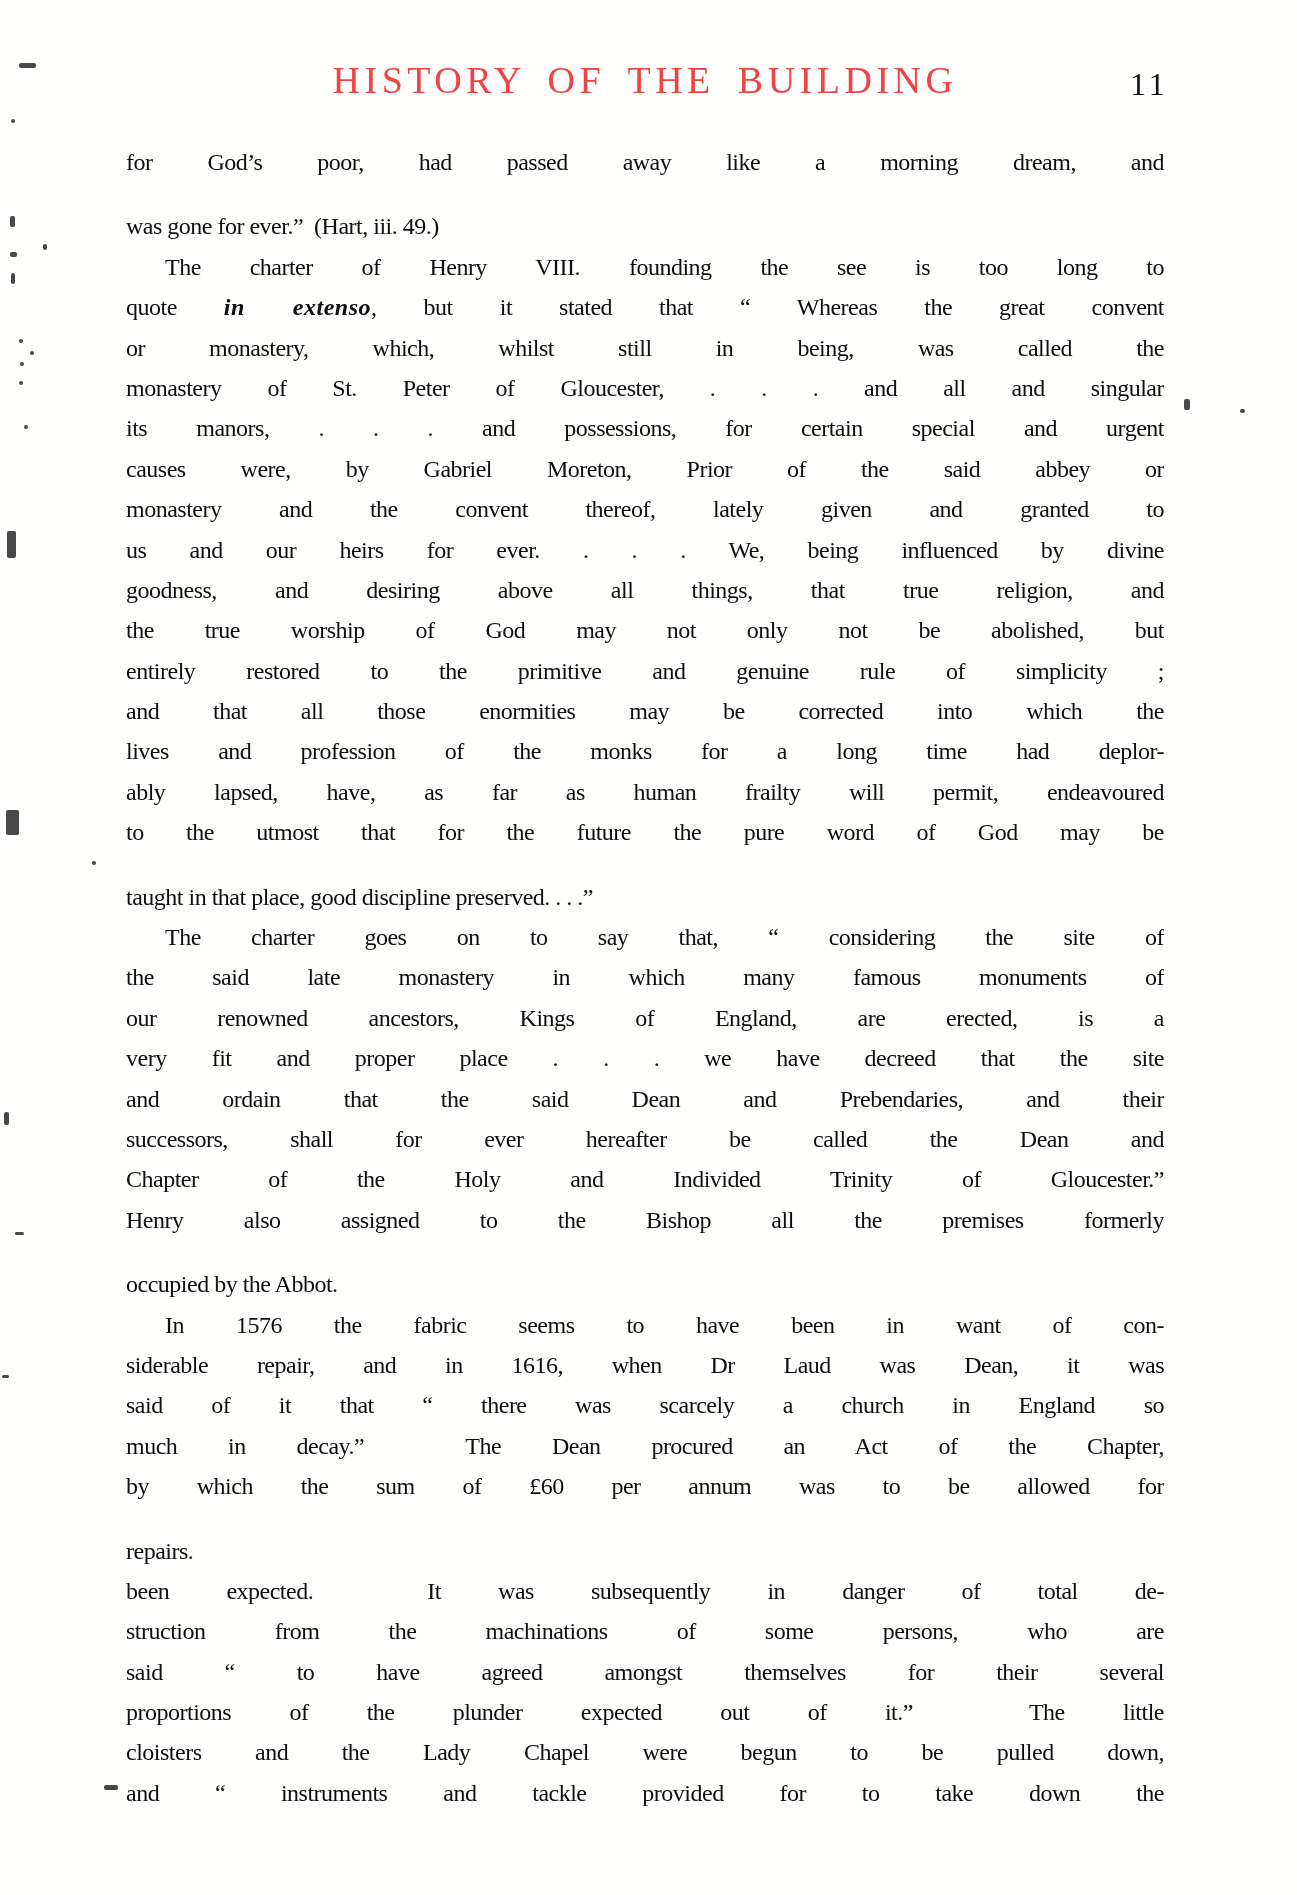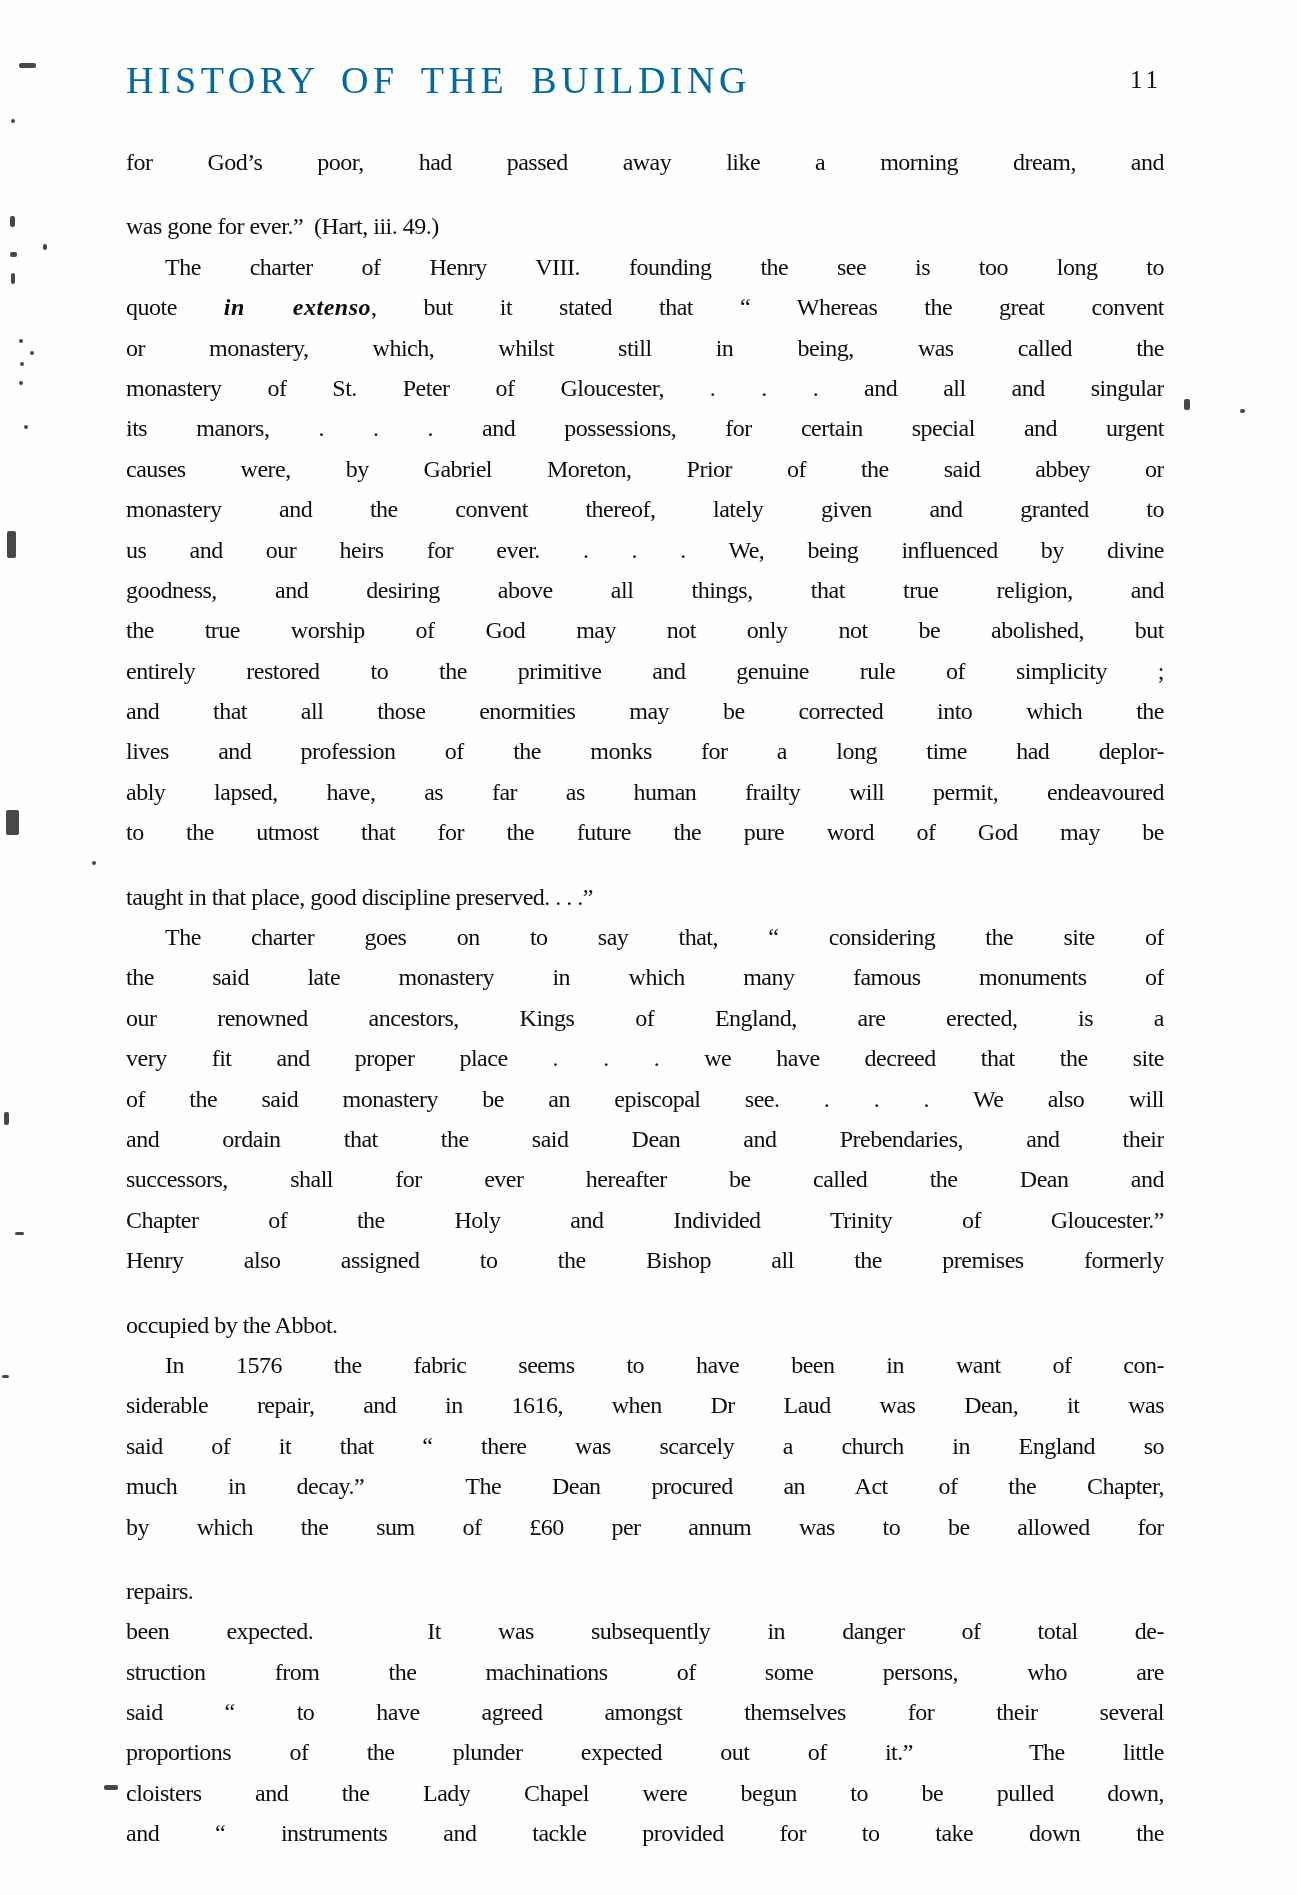--- a/index.html
+++ b/index.html
@@ -8,31 +8,31 @@
     width:1297px;height:1895px;
     background:#fefefdff;
     background:#fefefd;
     font-family:"Liberation Serif","DejaVu Serif",serif;
     color:#0e0e0e;
     overflow:hidden;
   }
   .running-title{
     position:absolute;
     top:58px;left:126px;width:1038px;
-    text-align:left;
+    text-align:center;
     font-size:38px;
     letter-spacing:4.5px;
     word-spacing:9px;
     white-space:nowrap;
-    color:#0369a1;
+    color:#ef4444;
   }
   .page-number{
     position:absolute;
     top:66px;left:1130px;
-    font-size:25px;
+    font-size:32px;
     letter-spacing:4px;
     color:#121212;
   }
   .body-text{
     position:absolute;
     left:126px;top:142px;width:1038px;
   }
   .line{
     height:40.4px;
     line-height:40.4px;
@@ -84,21 +84,20 @@
         <div class="line">lives and profession of the monks for a long time had deplor-</div>
         <div class="line">ably lapsed, have, as far as human frailty will permit, endeavoured</div>
         <div class="line">to the utmost that for the future the pure word of God may be</div>
         <div class="line short">taught in that place, good discipline preserved. . . .”</div>
       </div>
       <div>
         <div class="line indent">The charter goes on to say that, “ considering the site of</div>
         <div class="line">the said late monastery in which many famous monuments of</div>
         <div class="line">our renowned ancestors, Kings of England, are erected, is a</div>
         <div class="line">very fit and proper place . . . we have decreed that the site</div>
-        <div class="line">of the said monastery be an episcopal see. . . . We also will</div>
         <div class="line">and ordain that the said Dean and Prebendaries, and their</div>
         <div class="line">successors, shall for ever hereafter be called the Dean and</div>
         <div class="line">Chapter of the Holy and Individed Trinity of Gloucester.”</div>
         <div class="line">Henry also assigned to the Bishop all the premises formerly</div>
         <div class="line short">occupied by the Abbot.</div>
       </div>
       <div>
         <div class="line indent">In 1576 the fabric seems to have been in want of con-</div>
         <div class="line">siderable repair, and in 1616, when Dr Laud was Dean, it was</div>
         <div class="line">said of it that “ there was scarcely a church in England so</div>

